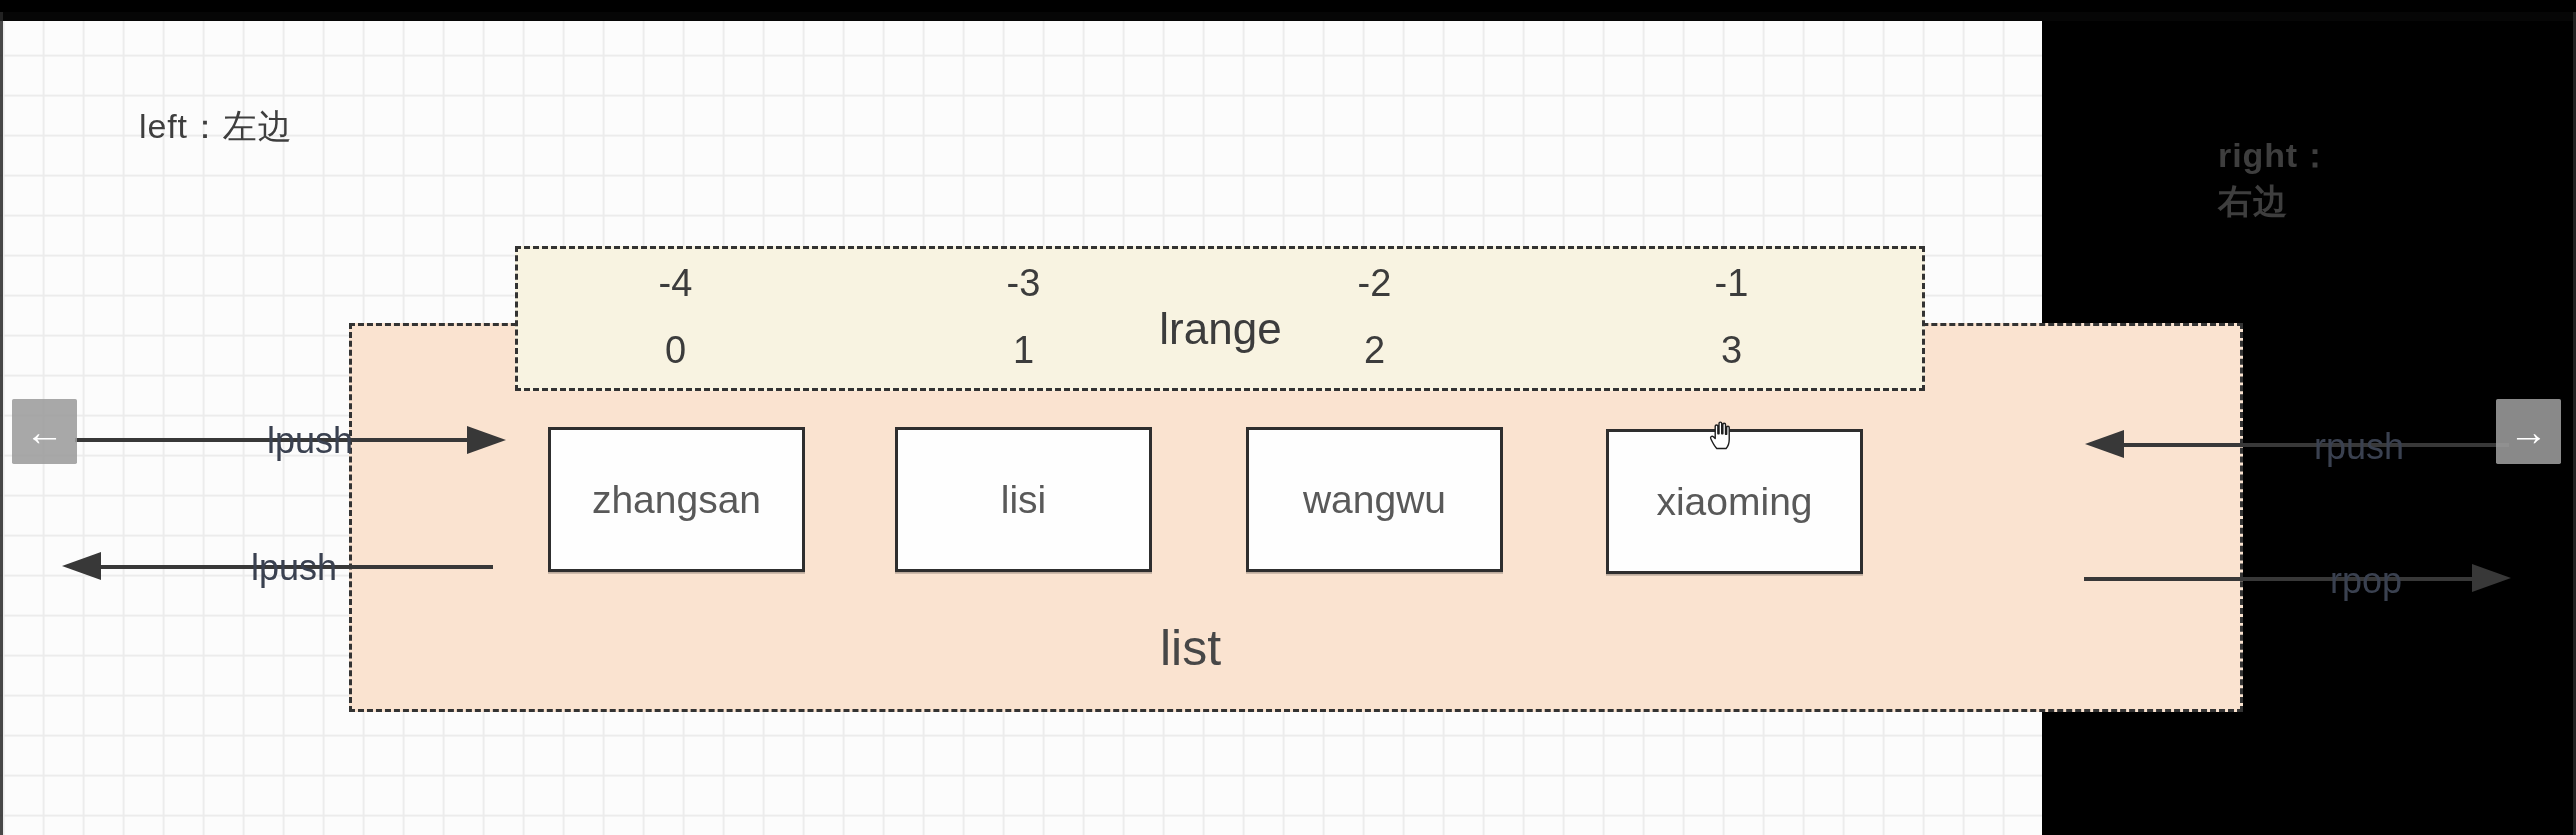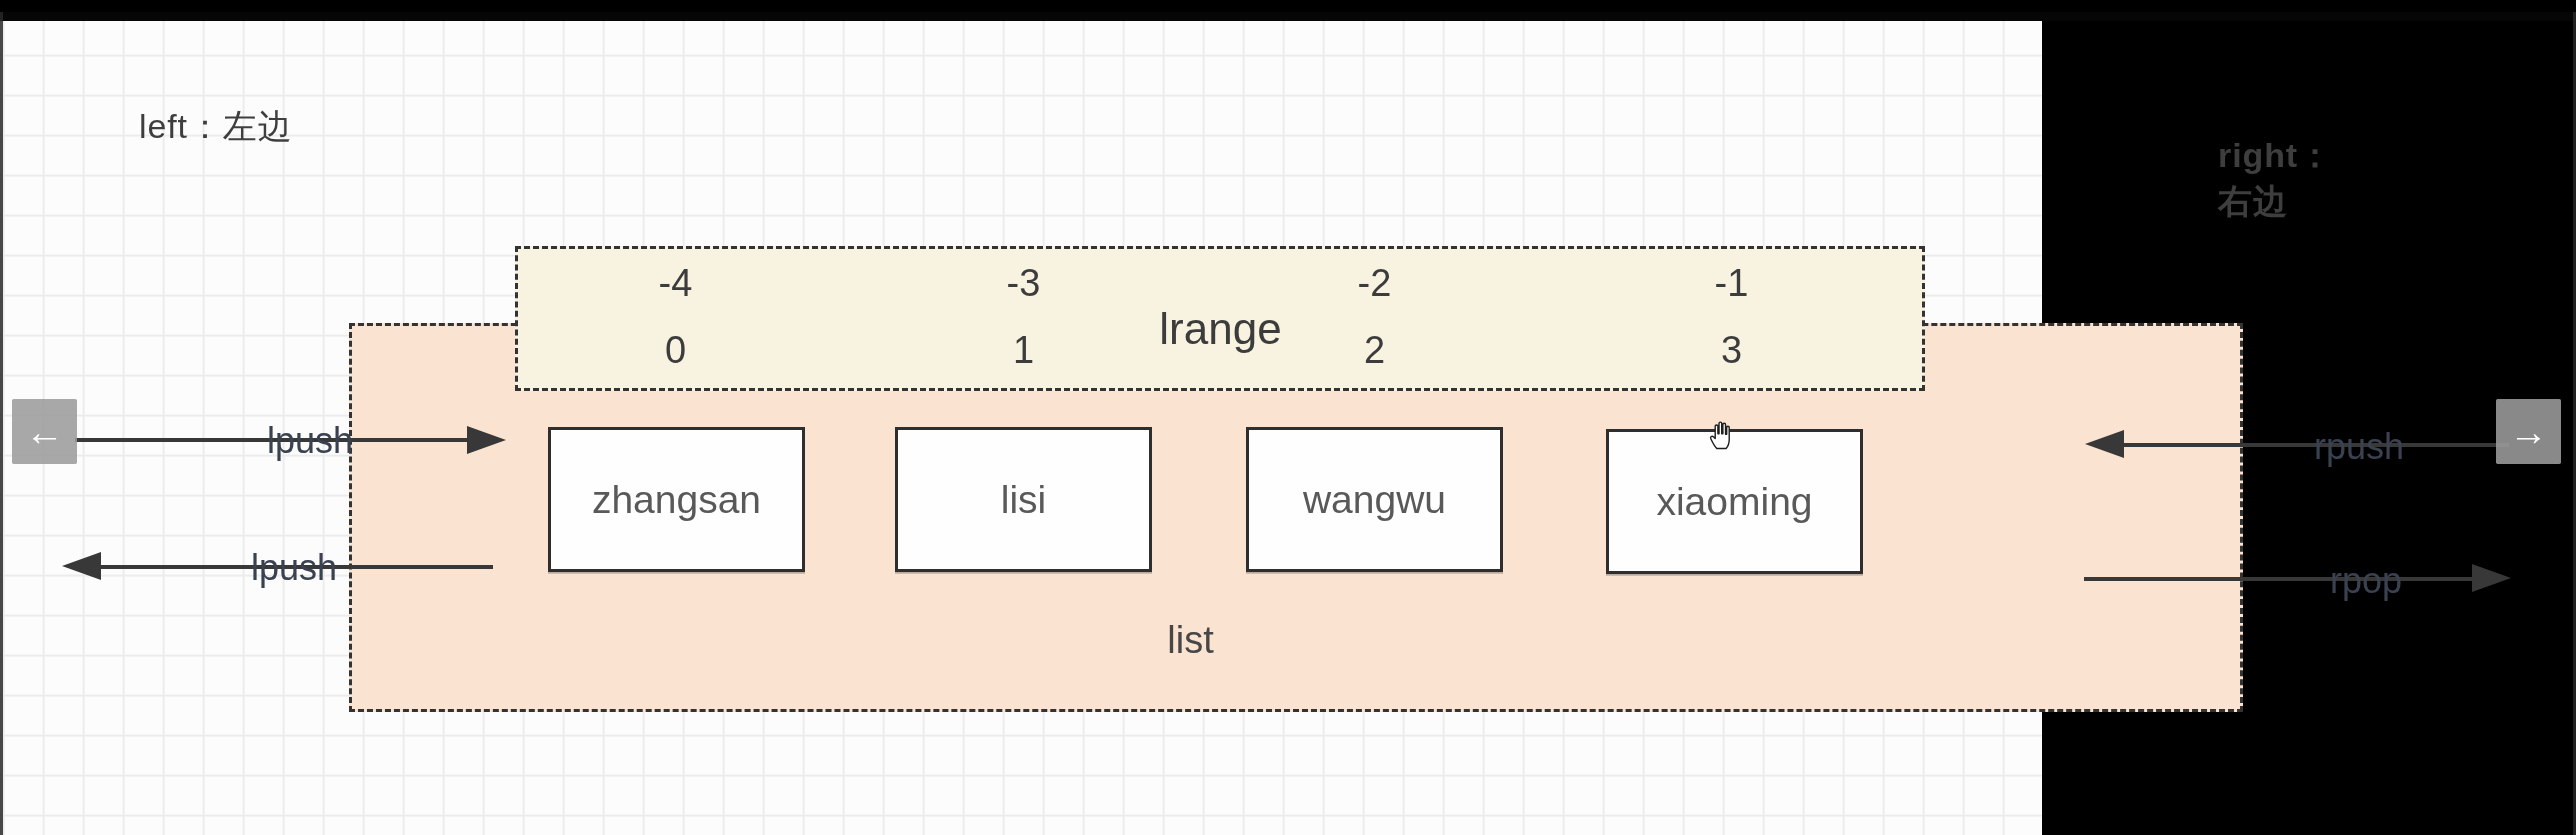--- a/index.html
+++ b/index.html
@@ -31,21 +31,21 @@
   .cx0 { left:607px; } .cx1 { left:955px; } .cx2 { left:1306px; } .cx3 { left:1663px; }
   #lrangeLabel { position:absolute; left:1135px; top:292px; width:171px; text-align:center;
                  font-size:44px; color:#3c3c3c; z-index:3; }
 
   .item { position:absolute; top:415px; width:257px; height:145px; background:#fefefe;
           border:3.4px solid #2e2e2e; display:flex; align-items:center; justify-content:center;
           font-size:39px; color:#595959; z-index:3; box-shadow:0 1.7px 0 rgba(0,0,0,.25); }
   #item0 { left:548px; } #item1 { left:895px; } #item2 { left:1246px;text-align:right; } #item3 { left:1606px; top:417px; }
 
   #listLabel { position:absolute; left:1122px; top:607px; width:137px; text-align:center;
-               font-size:38px; color:#474747; z-index:3; }
+               font-size:50px; color:#474747; z-index:3; }
 
   .aline { position:absolute; height:4.3px; background:#383838; z-index:4; }
   .ahead { position:absolute; width:0; height:0; border-top:14.5px solid transparent;
            border-bottom:14.5px solid transparent; z-index:4; }
   .ahead.pt-r { border-left:39px solid #383838; }
   .ahead.pt-l { border-right:39px solid #383838; }
   .oplabel { position:absolute; width:145px; text-align:right; font-size:36px;
              color:#3a4150; z-index:5; }
 
   #lpushLine { left:75px;  top:426px; width:394px; }

